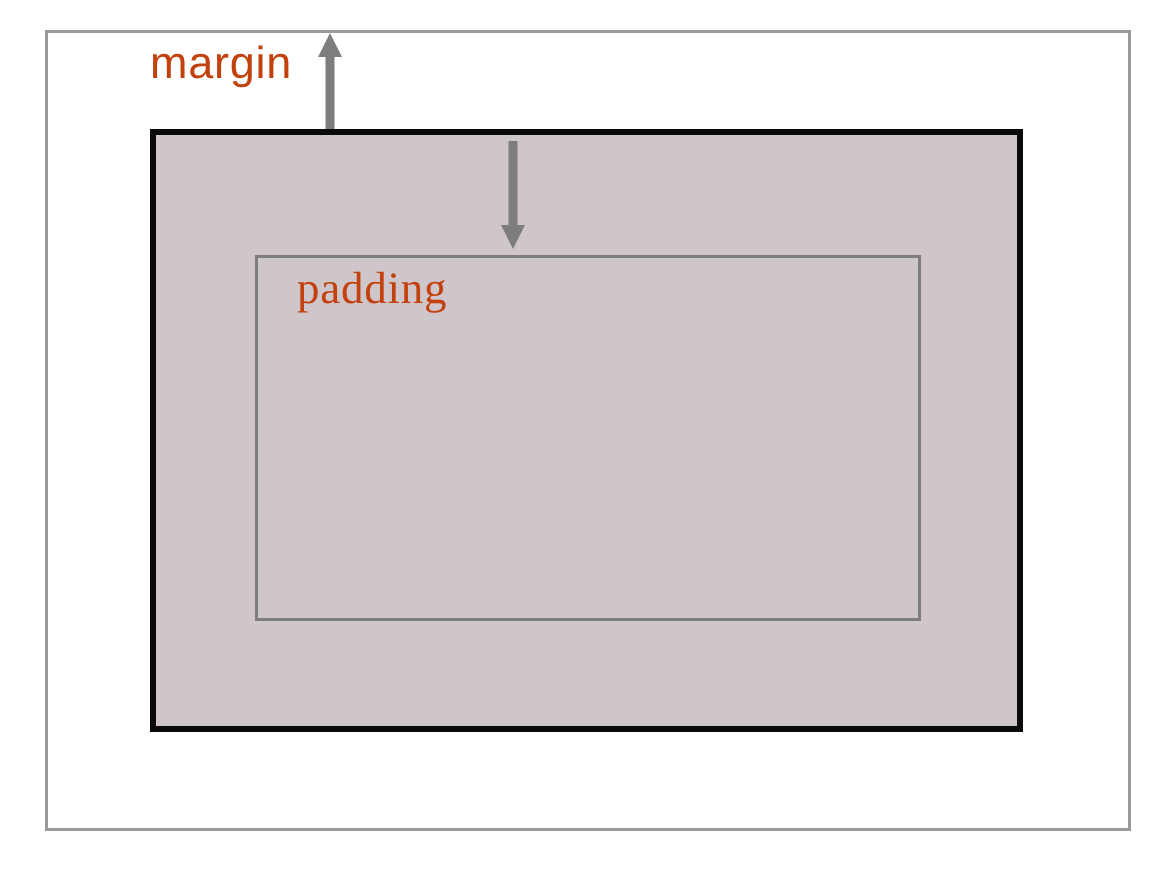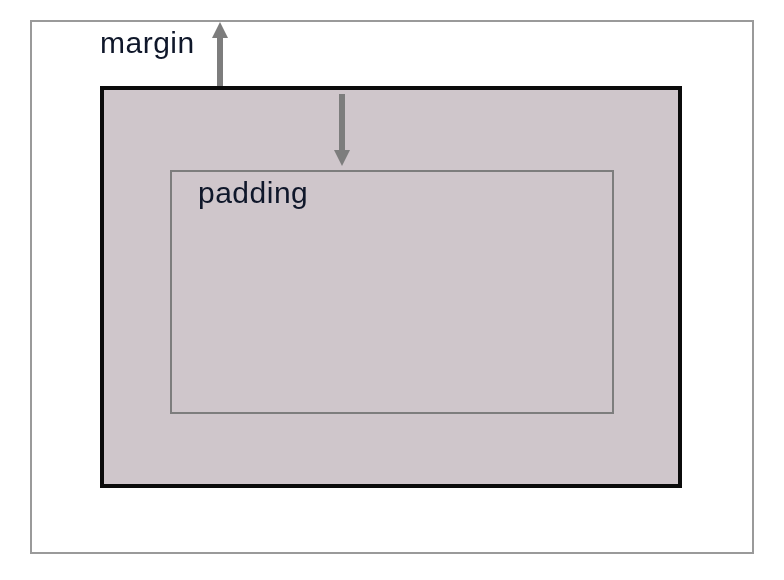--- a/index.html
+++ b/index.html
@@ -28,25 +28,25 @@
       left: 170px;
       top: 170px;
       width: 444px;
       height: 244px;
       border: 2px solid #7d7d7d;
       background: #cfc6cb;
     }
     .label {
       position: absolute;
       font-size: 30px;
-      color: #0f172a;
+      color: #c2410c;
       letter-spacing: 0.5px;
     }
     .label-margin { left: 100px; top: 26px; }
-    .label-padding { left: 198px; top: 176px; }
+    .label-padding { left: 198px; top: 176px; font-family: Liberation Serif, serif; }
     .arrow {
       position: absolute;
       pointer-events: none;
     }
     .arrow svg { display: block; }
   </style>
 </head>
 <body>
 
 <div class="canvas">

